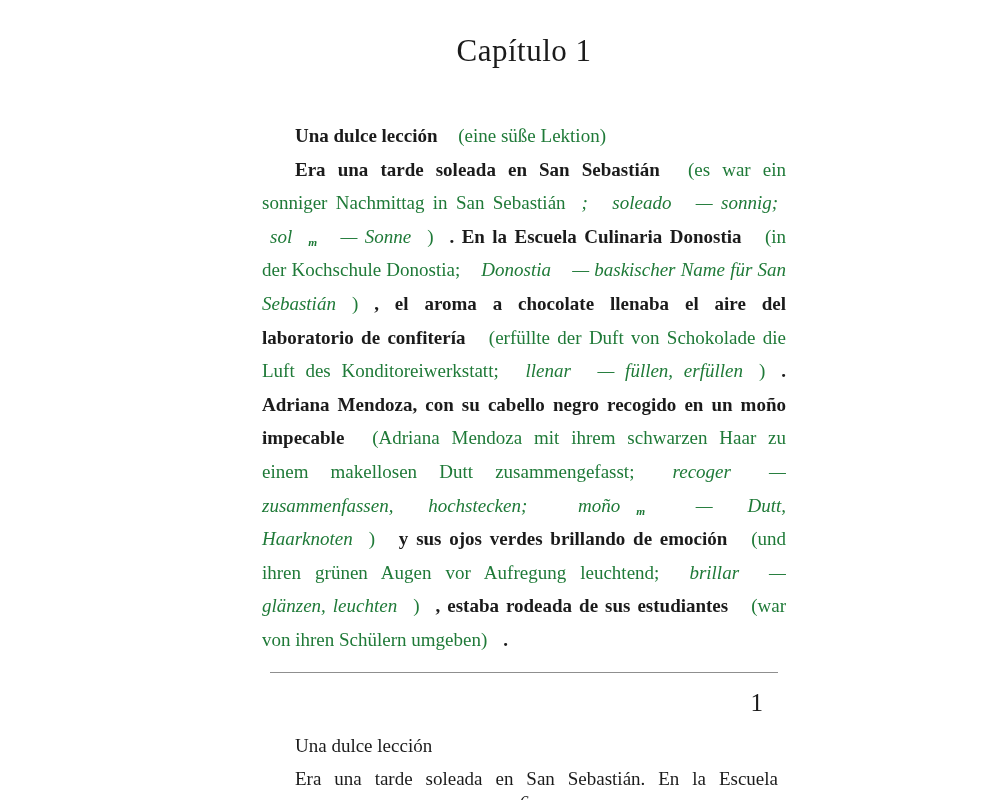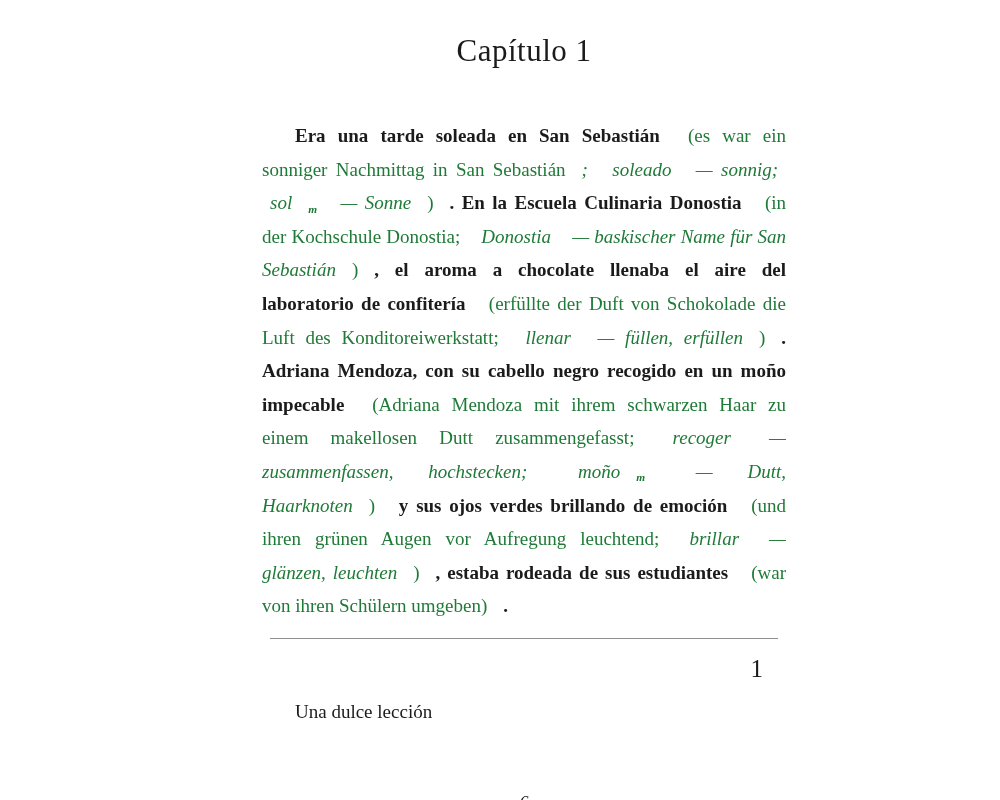--- a/index.html
+++ b/index.html
@@ -69,28 +69,30 @@
 </style>
 </head>
 <body>
 
 <div class="page">
 
   <h1 class="chapter-title">Capítulo 1</h1>
 
   <div class="text-column">
 
+    <p class="para indent"><span class="seg-b">Una dulce lección </span><span class="seg-g">(eine süße Lektion)</span></p>
 
     <p class="para indent justify"><span class="seg-b">Era una tarde soleada en San Sebastián </span><span class="seg-g">(es war ein sonniger Nachmittag in San Sebastián</span><span class="seg-gi">; </span><span class="seg-gbi">soleado</span><span class="seg-gi"> — sonnig; </span><span class="seg-gbi">sol</span><span class="seg-gbisub">m</span><span class="seg-gi"> — Sonne</span><span class="seg-g">)</span><span class="seg-b">. En la Escuela Culinaria Donostia </span><span class="seg-g">(in der Kochschule Donostia; </span><span class="seg-gbi">Donostia</span><span class="seg-gi"> — baskischer Name für San Sebastián</span><span class="seg-g">)</span><span class="seg-b">, el aroma a chocolate llenaba el aire del laboratorio de confitería </span><span class="seg-g">(erfüllte der Duft von Schokolade die Luft des Konditoreiwerkstatt; </span><span class="seg-gbi">llenar</span><span class="seg-gi"> — füllen, erfüllen</span><span class="seg-g">)</span><span class="seg-b">. Adriana Mendoza, con su cabello negro recogido en un moño impecable </span><span class="seg-g">(Adriana Mendoza mit ihrem schwarzen Haar zu einem makellosen Dutt zusammengefasst; </span><span class="seg-gbi">recoger</span><span class="seg-gi"> — zusammenfassen, hochstecken; </span><span class="seg-gbi">moño</span><span class="seg-gbisub">m</span><span class="seg-gi"> — Dutt, Haarknoten</span><span class="seg-g">)</span><span class="seg-b"> y sus ojos verdes brillando de emoción </span><span class="seg-g">(und ihren grünen Augen vor Aufregung leuchtend; </span><span class="seg-gbi">brillar</span><span class="seg-gi"> — glänzen, leuchten</span><span class="seg-g">)</span><span class="seg-b">, estaba rodeada de sus estudiantes </span><span class="seg-g">(war von ihren Schülern umgeben)</span><span class="seg-b">.</span></p>
 
     <hr class="rule">
 
     <div class="section-number">1</div>
 
     <div class="plain-block">
       <p class="para indent">Una dulce lección</p>
+      <p class="para indent justify-all">Era una tarde soleada en San Sebastián. En la Escuela</p>
     </div>
 
   </div>
 
   <div class="page-number">6</div>
 
 </div>
 
 </body></html>

